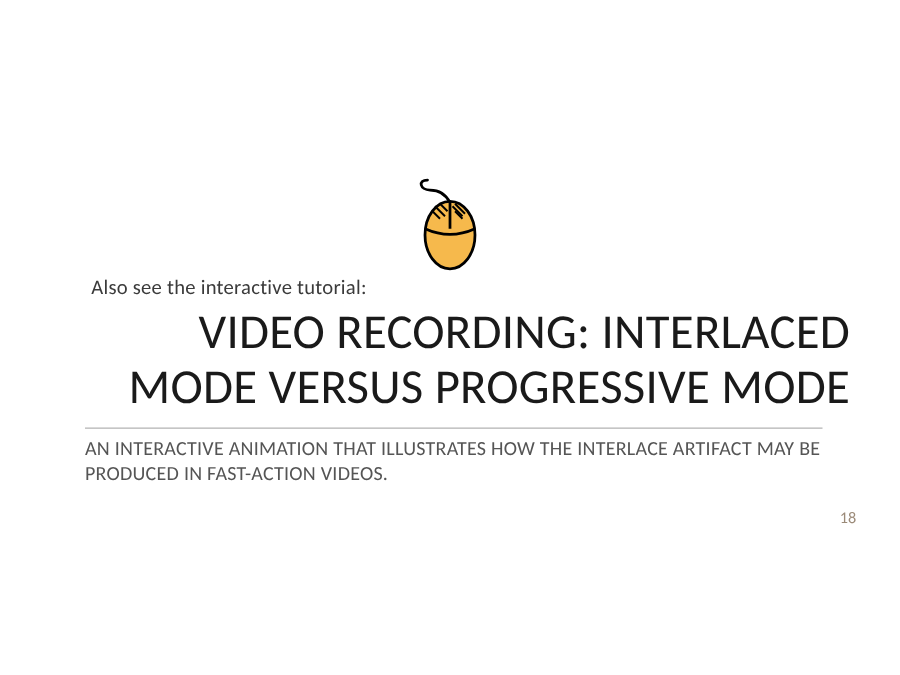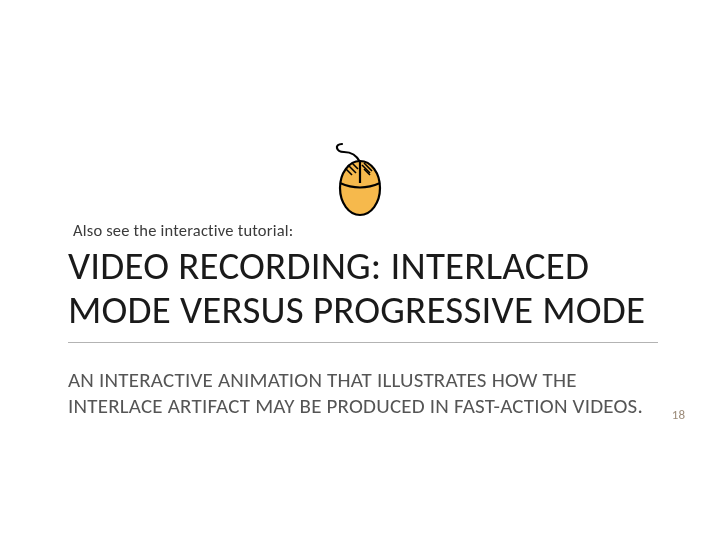--- a/index.html
+++ b/index.html
@@ -36,35 +36,36 @@
   .title {
     position: absolute;
     left: 68px;
     top: 244px;
     right: 40px;
     font-size: 39px;
     font-weight: 400;
     color: #1a1a1a;
     line-height: 1.12;
     letter-spacing: 0.2px;
+    text-align: right;
   }
   .hr {
     position: absolute;
     left: 68px;
     top: 342px;
     width: 590px;
     height: 0;
     border-top: 1px solid #b3b3b3;
   }
   .subtitle {
     position: absolute;
     left: 68px;
-    top: 367px;
+    top: 350px;
     width: 590px;
-    font-size: 21px;
+    font-size: 16px;
     color: #555;
     line-height: 1.25;
     letter-spacing: 0.2px;
   }
   .page-num {
     position: absolute;
     right: 35px;
     bottom: 22px;
     font-size: 13px;
     color: #9b8a78;

